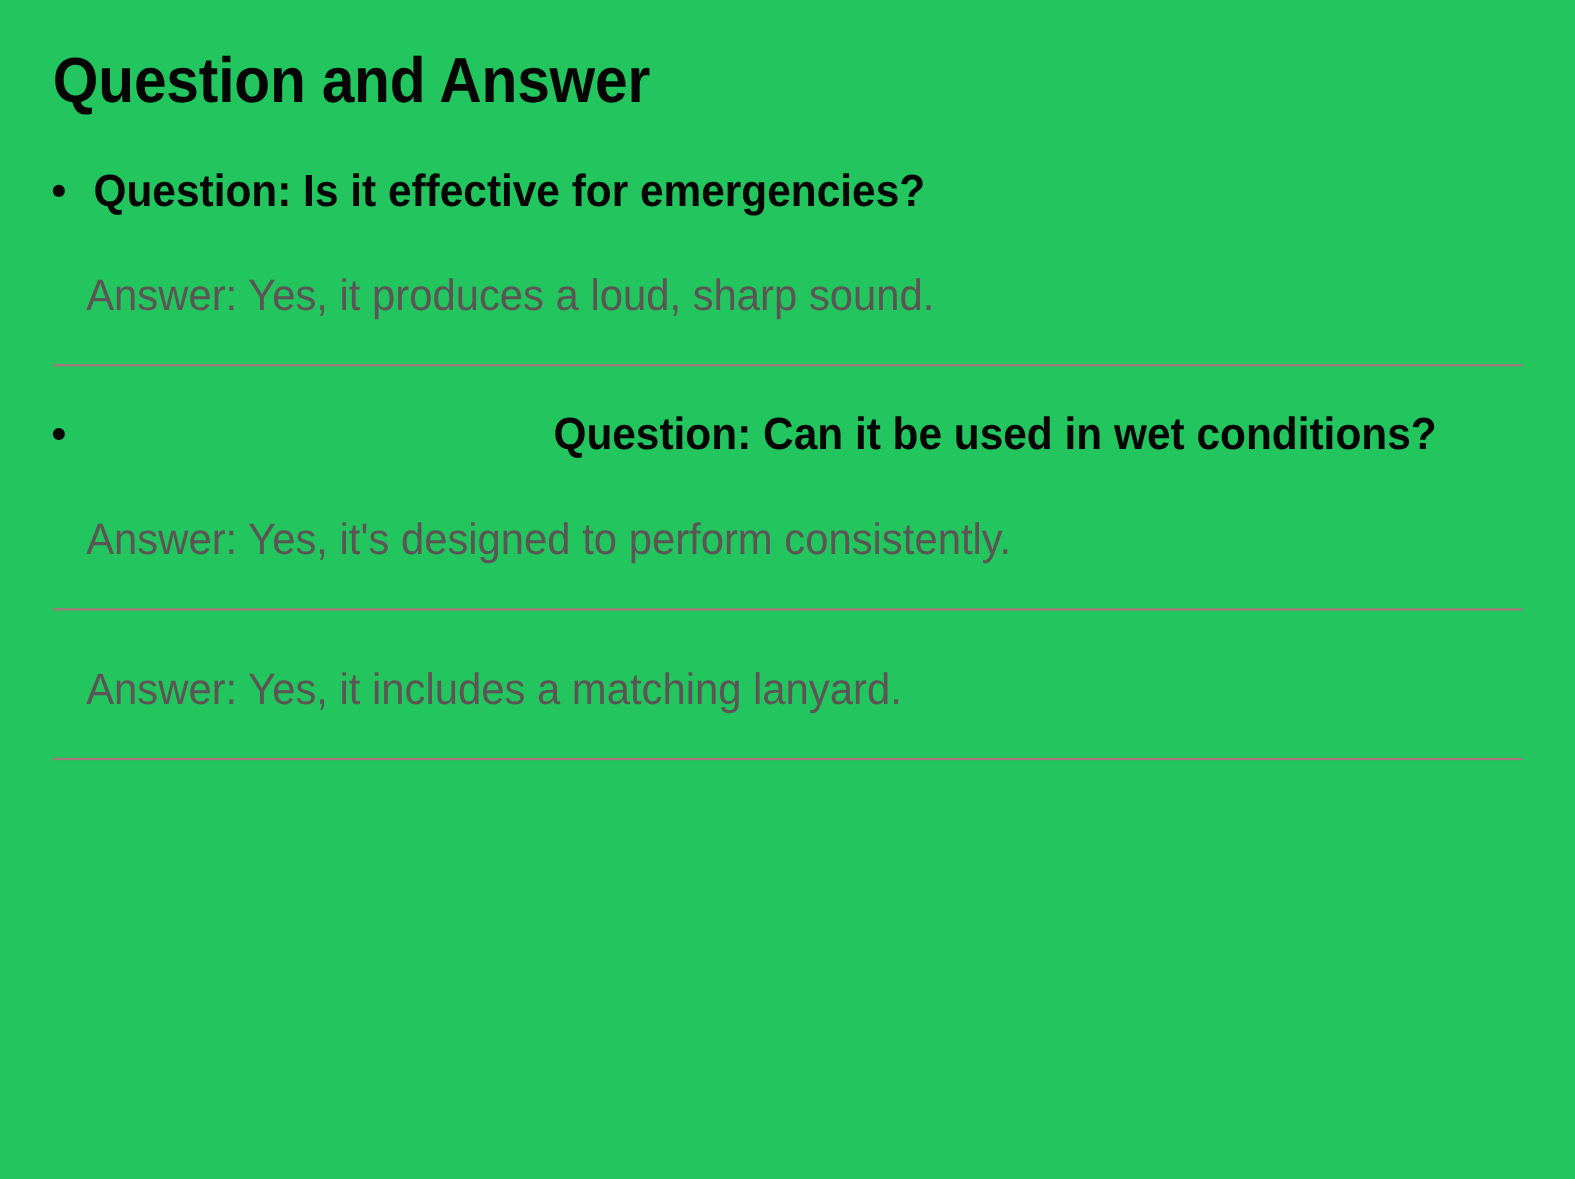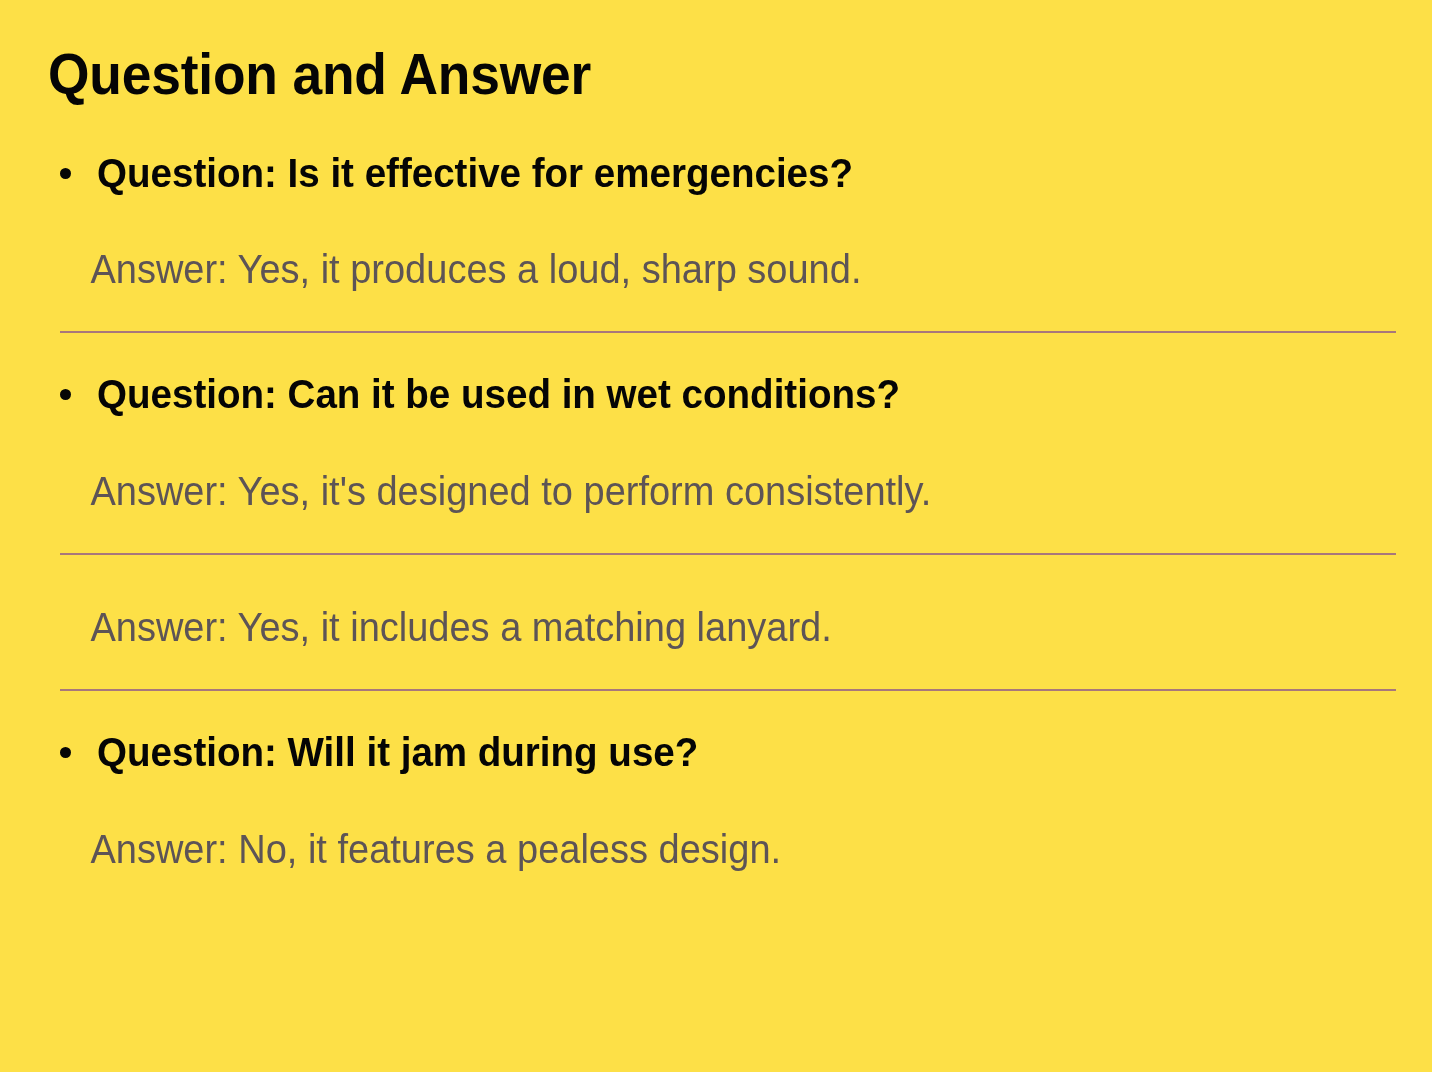--- a/index.html
+++ b/index.html
@@ -10,40 +10,40 @@
     width: 1432px;
     height: 1072px;
     background: #ffc0c0;
     font-family: "Liberation Sans", sans-serif;
     overflow: hidden;
   }
   .page {
     position: relative;
     width: 1432px;
     height: 1072px;
-    background: #fde047;
+    background: #22c55e;
     box-sizing: border-box;
     padding: 0 48px;
   }
   .page-title {
     margin: 0;
     padding-top: 44px;
     font-size: 58px;
     line-height: 1.05;
     font-weight: 700;
     color: #050505;
     letter-spacing: -0.2px;
     font-stretch: condensed;
     font-family: "Liberation Sans Narrow", "Liberation Sans", sans-serif;
     transform: scaleX(0.92);
     transform-origin: left center;
   }
   .qa-list {
     list-style: none;
-    margin: 12px;
+    margin: 0;
     padding: 0;
     margin-top: 44px;
   }
   .qa-item {
     position: relative;
     padding: 0;
     margin: 0;
   }
   .qa-question-row {
     position: relative;
@@ -86,20 +86,21 @@
   .qa-divider {
     height: 0;
     border: none;
     border-top: 2px solid #a8777b;
     margin: 0;
     margin-top: 38px;
     width: 1336px;
   }
   .qa-item + .qa-item .qa-question-row {
     padding-top: 37px;
+    text-align: right;
   }
   .qa-item + .qa-item .bullet-marker {
     top: 56px;
   }
 </style>
 </head>
 <body>
 
 <div class="page">
 
@@ -123,22 +124,15 @@
       </div>
       <div class="qa-answer">Answer: Yes, it's designed to perform consistently.</div>
       <hr class="qa-divider">
     </li>
 
     <li class="qa-item">
       <div class="qa-answer">Answer: Yes, it includes a matching lanyard.</div>
       <hr class="qa-divider">
     </li>
 
-    <li class="qa-item">
-      <div class="qa-question-row">
-        <span class="bullet-marker"></span>
-        <span class="qa-question">Question: Will it jam during use?</span>
-      </div>
-      <div class="qa-answer">Answer: No, it features a pealess design.</div>
-    </li>
 
   </ul>
 </div>
 
 </body></html>

